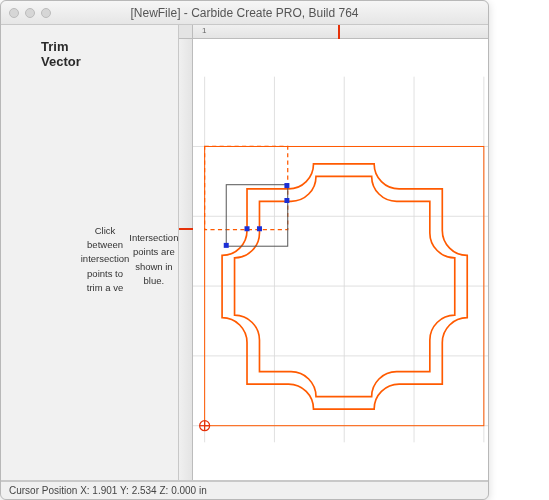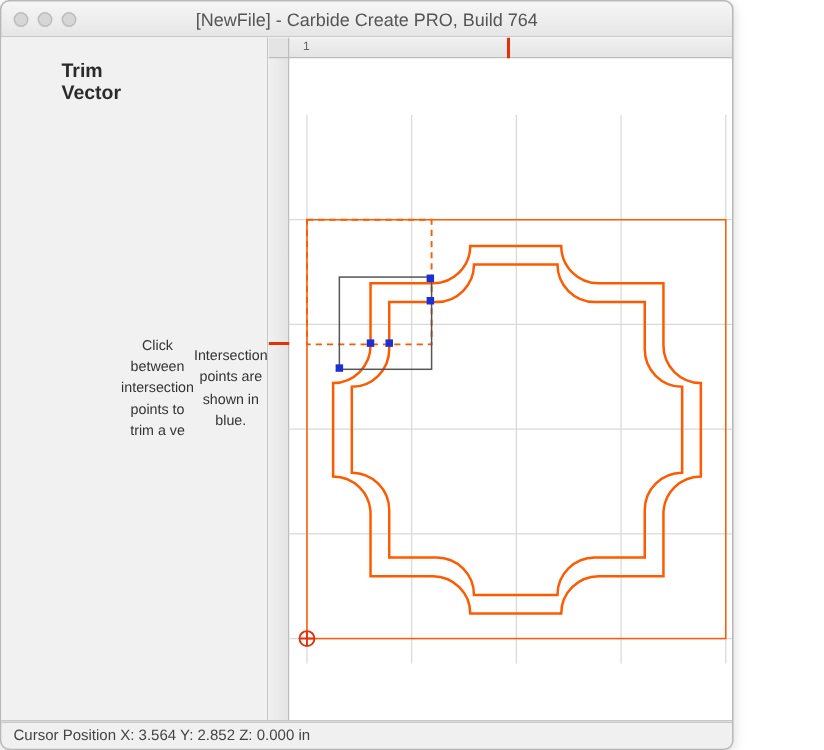--- a/index.html
+++ b/index.html
@@ -267,16 +267,16 @@
             <line x1="8" y1="420" x2="20" y2="420" stroke="#e53109" stroke-width="1.5"></line>
             <line x1="14" y1="414" x2="14" y2="426" stroke="#e53109" stroke-width="1.5"></line>
           </g>
         </svg>
       </div>
     </div>
 
   </div>
 
   <div class="statusbar">
-    <span>Cursor Position X: 3.564 Y: 2.852 Z: 0.000  in</span>
+    <span>Cursor Position X: 1.901 Y: 2.534 Z: 0.000  in</span>
   </div>
 
 </div>
 
 </body></html>

